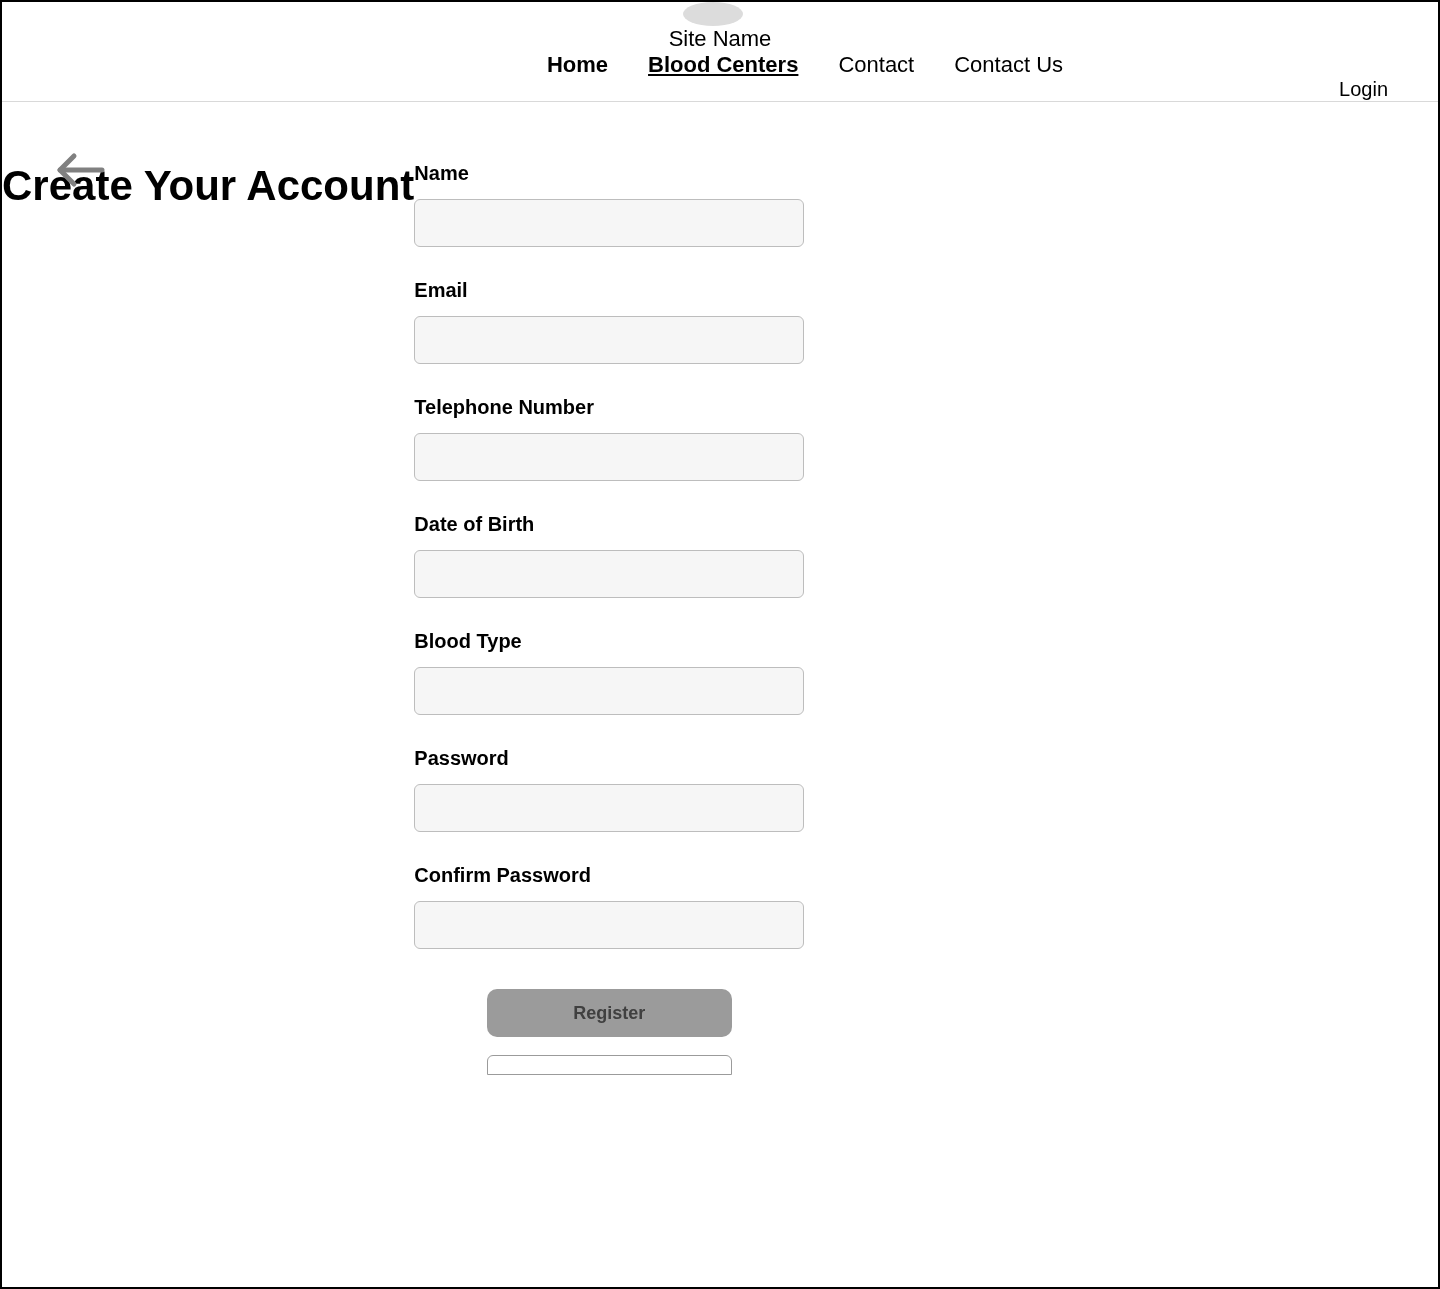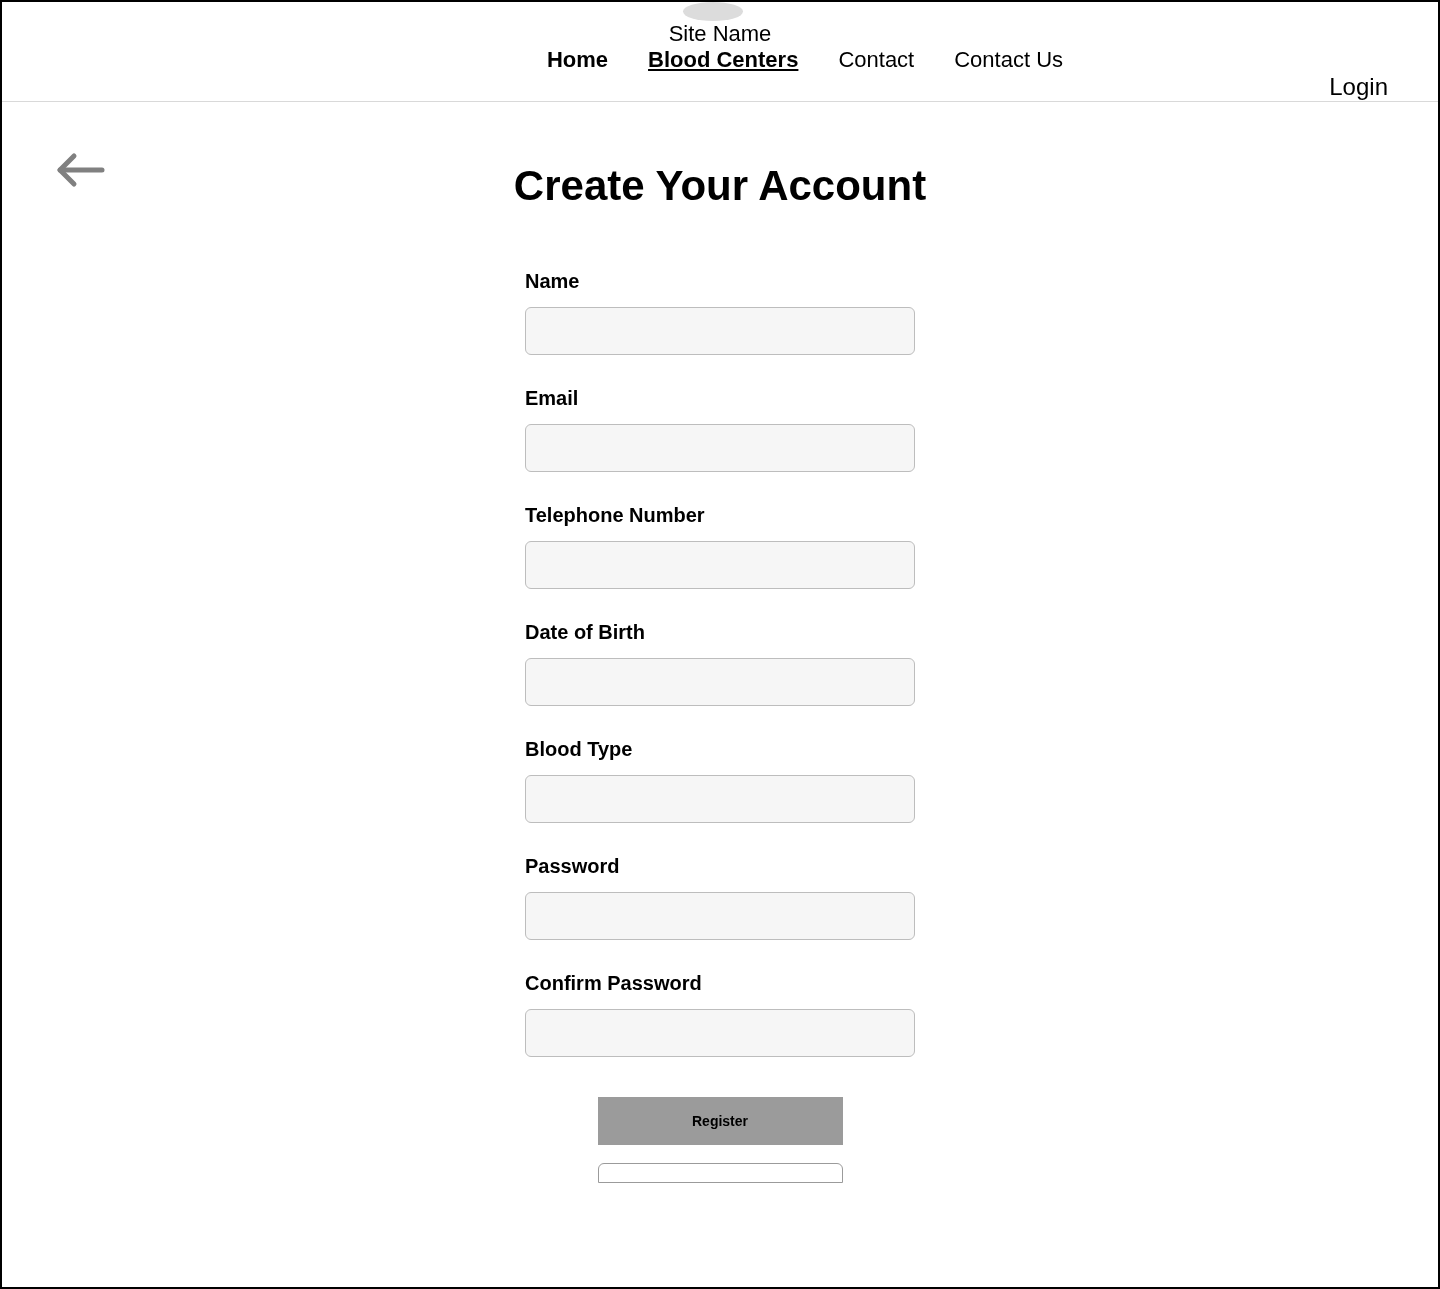--- a/index.html
+++ b/index.html
@@ -55,39 +55,39 @@
     }
     .nav a.active {
       font-weight: bold;
       text-decoration: underline;
     }
     .nav a.bold {
       font-weight: bold;
     }
     .login {
       margin-left: auto;
-      font-size: 24px;
+      font-size: 20px;
       color: #000;
       text-decoration: none;
       cursor: pointer;
     }
     
     .back-arrow {
       position: absolute;
       left: 52px;
       top: 150px;
       cursor: pointer;
       color: #808080;
     }
     
     .content {
       width: 100%;
       display: flex;
-      flex-direction: column;
-      align-items: center;
+      flex-direction: row;
+      align-items: flex-start;
       padding-top: 60px;
     }
     .page-title {
       font-size: 42px;
       font-weight: bold;
       color: #000;
       margin-bottom: 60px;
     }
     .form {
       width: 390px;
@@ -113,24 +113,24 @@
     }
     .register-row {
       display: flex;
       justify-content: center;
       margin-top: 40px;
     }
     .register-btn {
       width: 245px;
       height: 48px;
       background: #9b9b9b;
-      color: #000000;
+      color: #404040;
       border: none;
-      border-radius: 0;
-      font-size: 14px;
+      border-radius: 10px;
+      font-size: 18px;
       font-weight: bold;
       cursor: pointer;
     }
     .secondary-row {
       display: flex;
       justify-content: center;
       margin-top: 18px;
     }
     .secondary-box {
       width: 245px;

